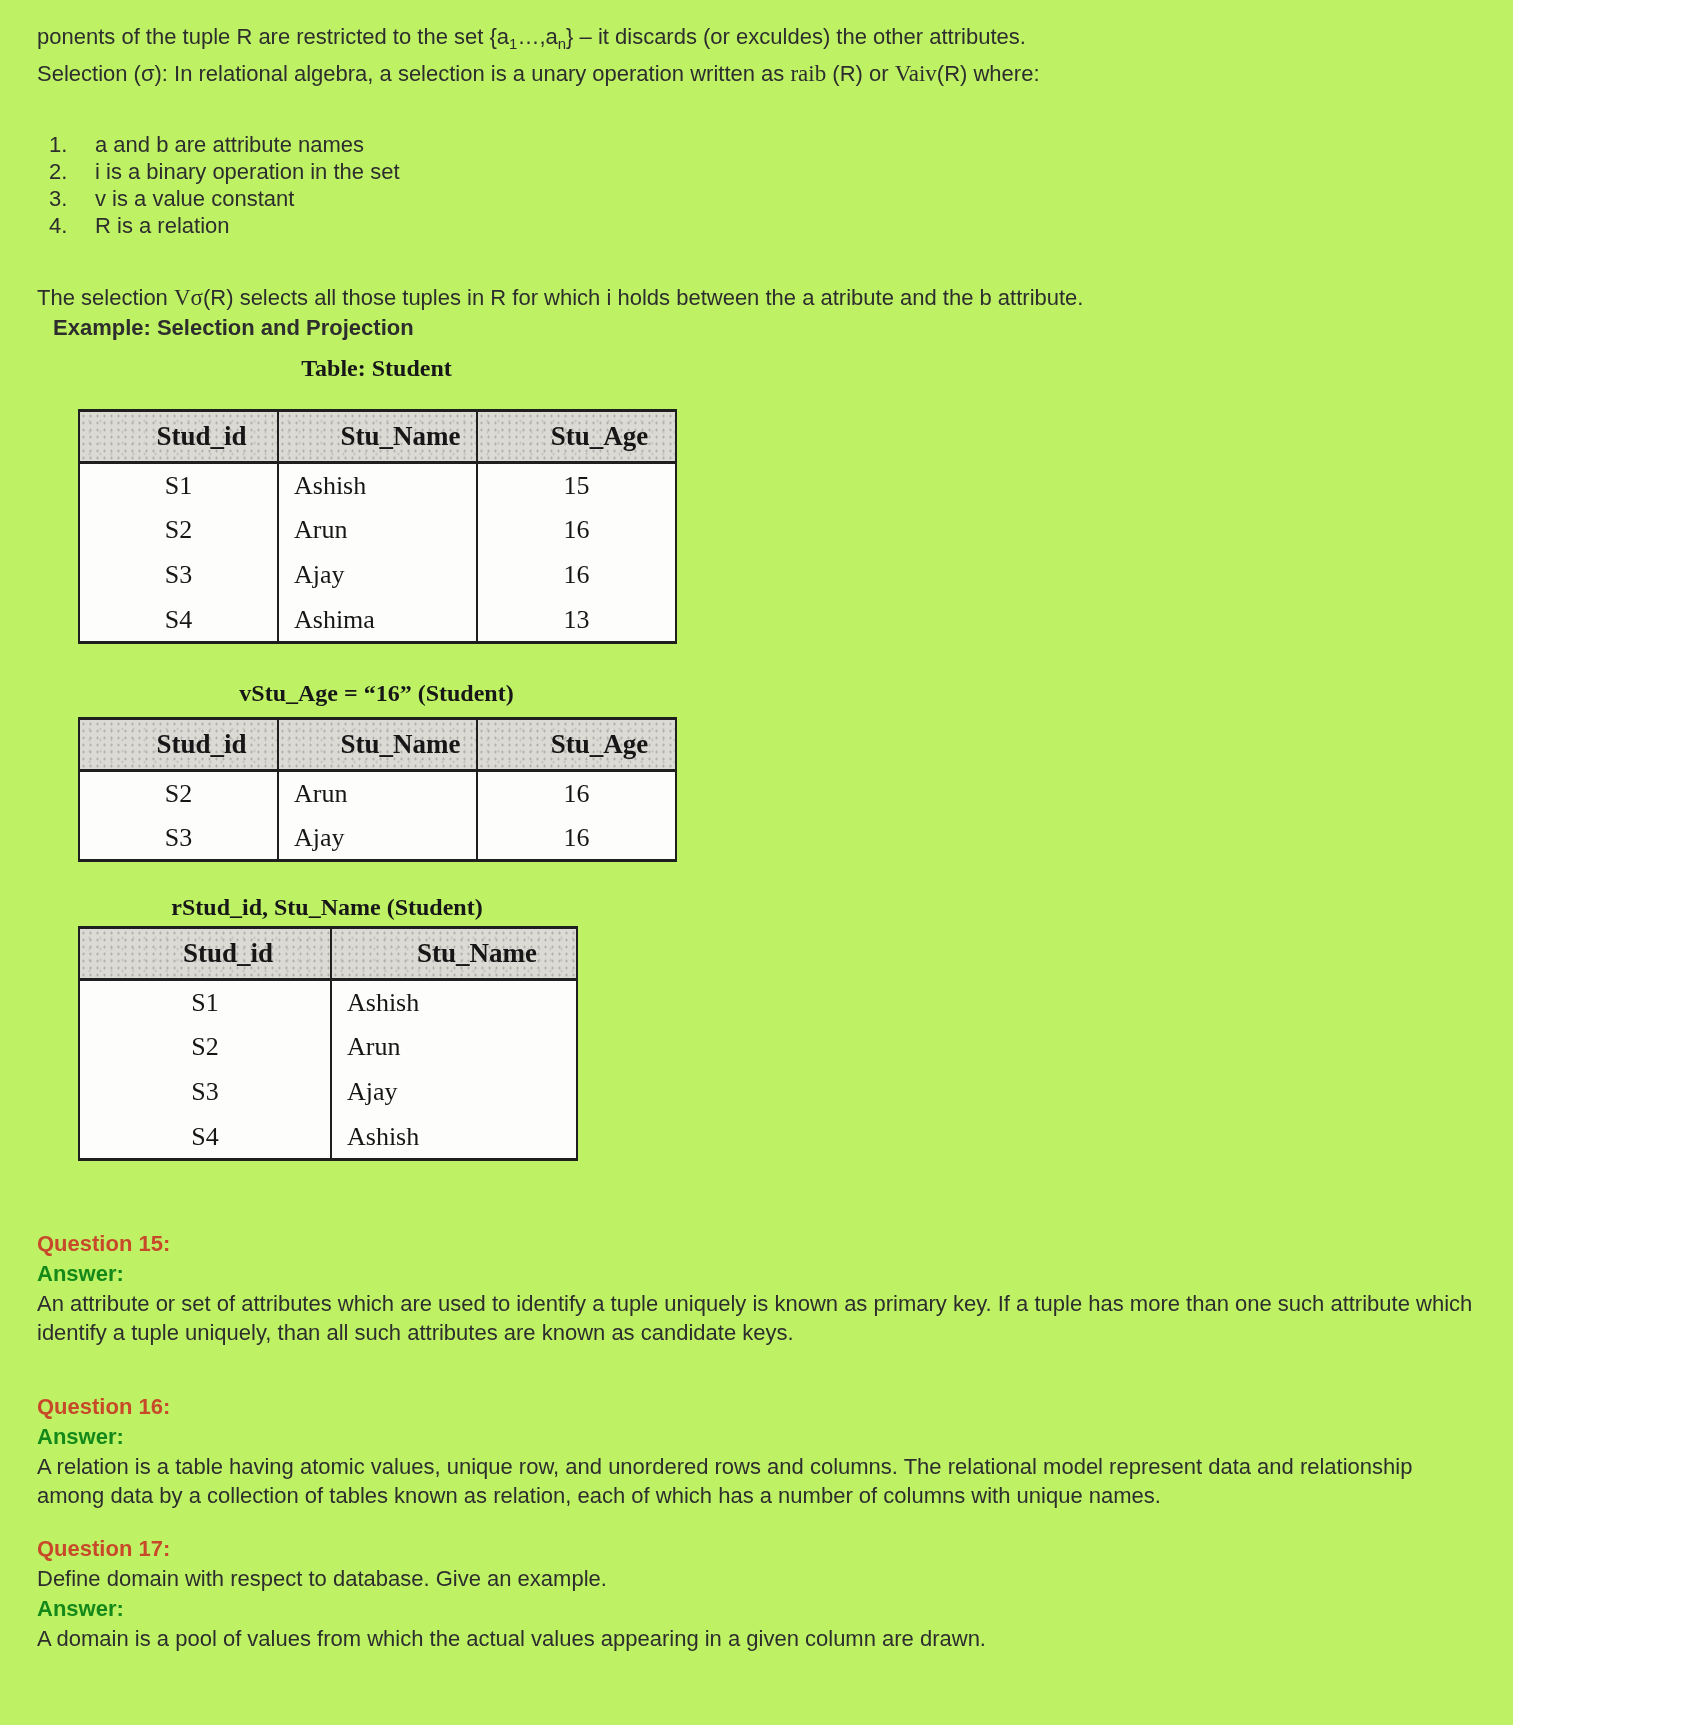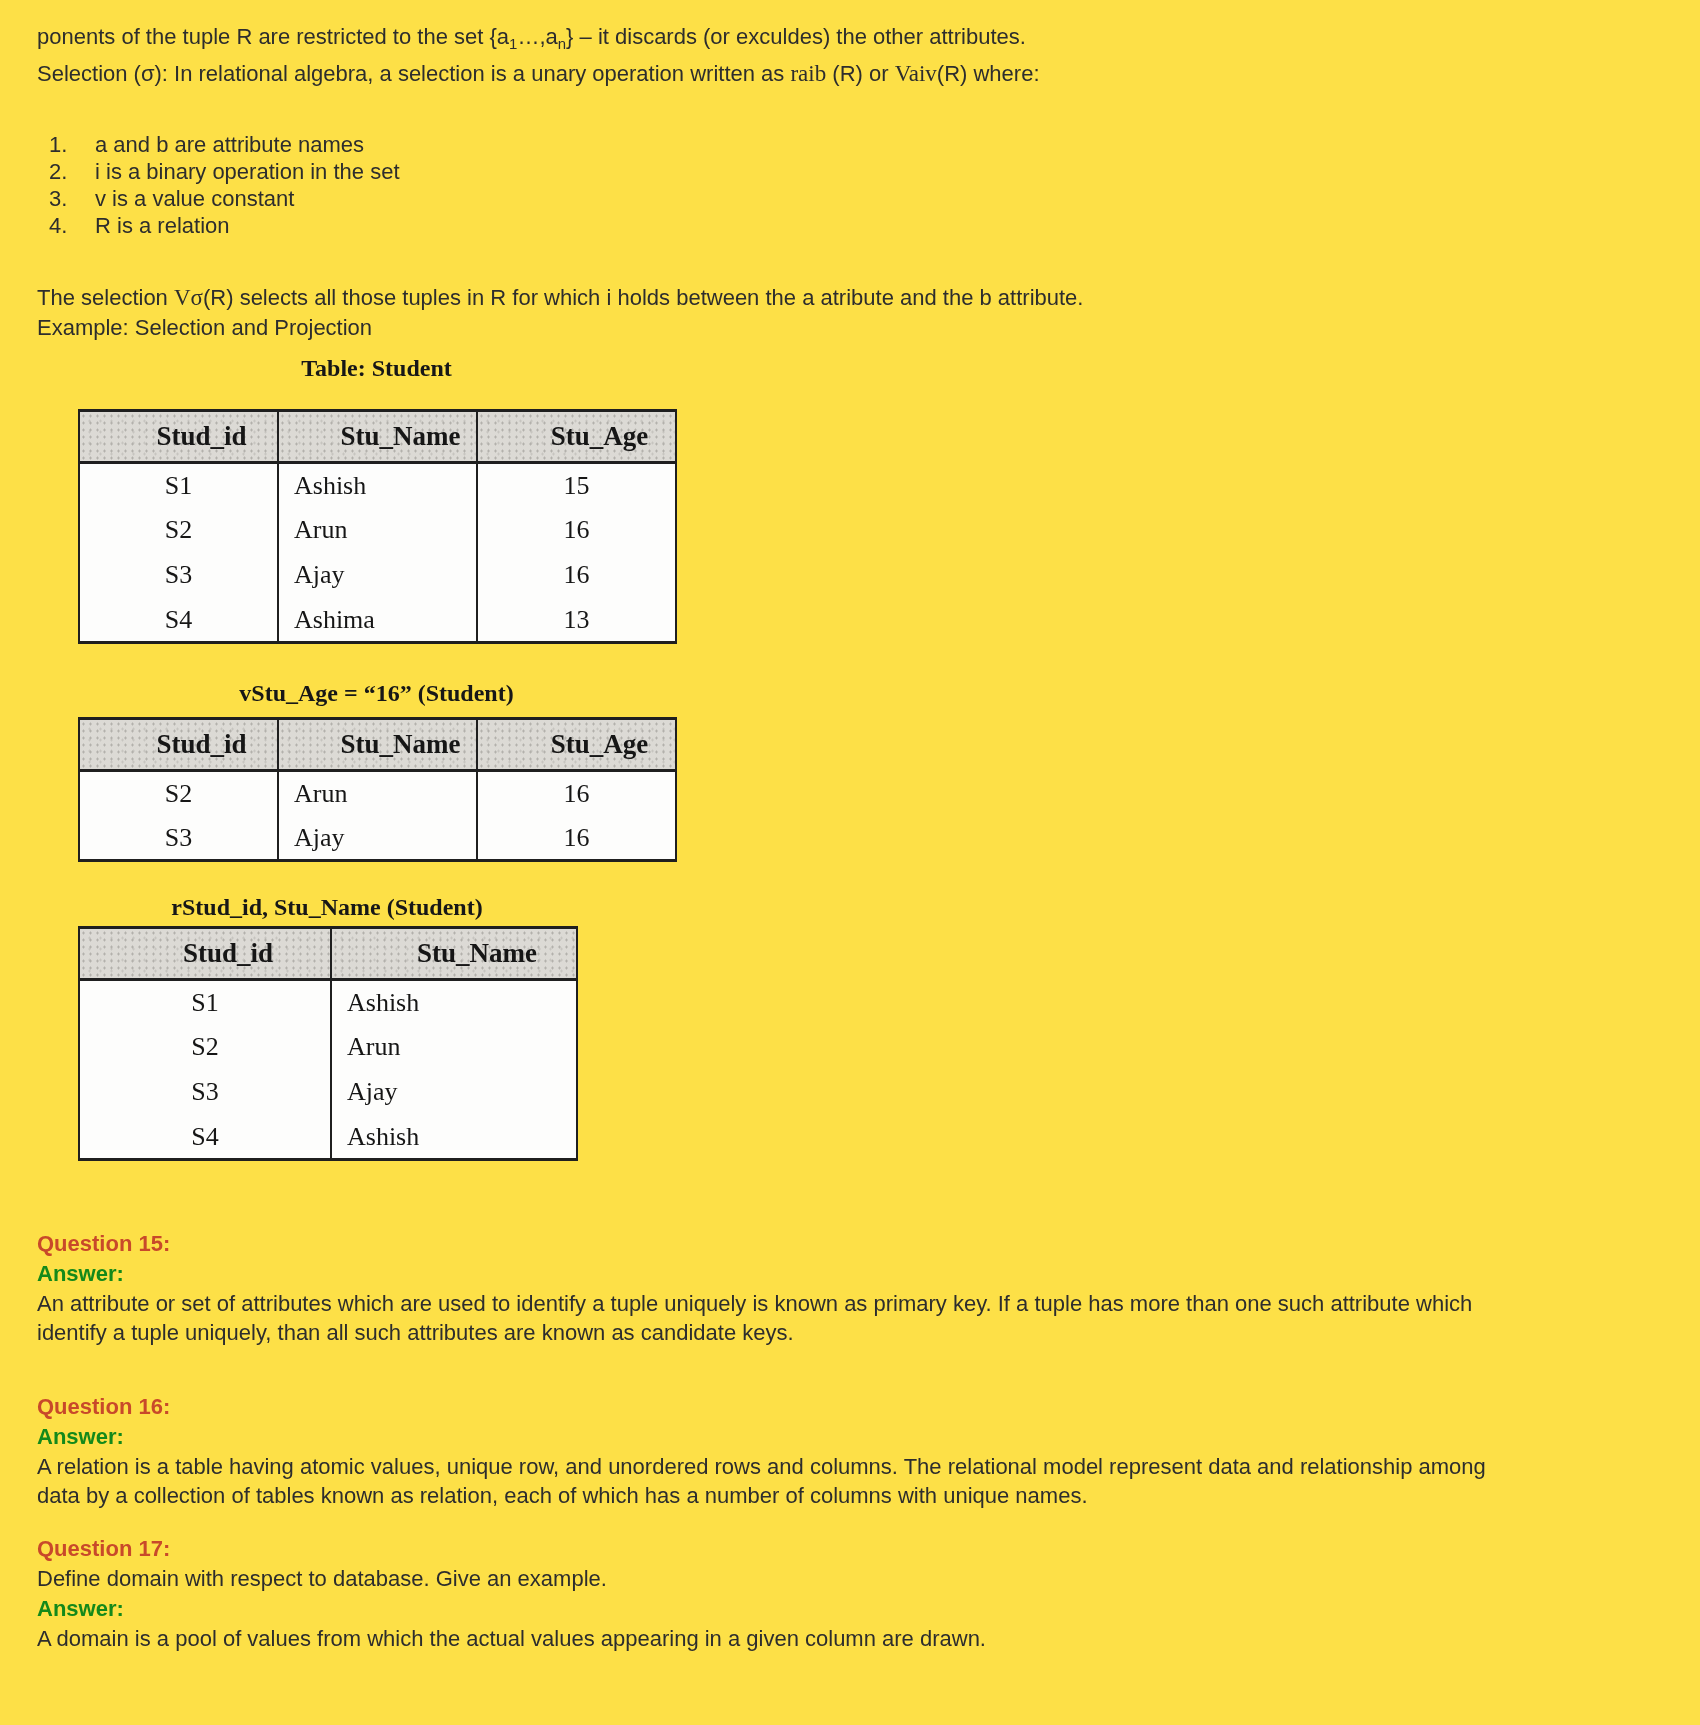--- a/index.html
+++ b/index.html
@@ -1,37 +1,37 @@
 <!DOCTYPE html>
 <html><head>
 <meta charset="utf-8">
 <style>
   * { margin:0; padding:0; box-sizing:border-box; }
   html,body { background:#ffffff; }
   .page {
     position:relative;
-    width:1700px; height:1725px;
-    background:#fde047;
+    width:1513px; height:1725px;
+    background:#bef264;
     overflow:hidden;
     font-family:"Liberation Sans", sans-serif;
     font-size:22px;
     color:#2d2d2d;
   }
   .content { padding:22px 40px 0 37px; }
 
   .para-line { line-height:30px; white-space:nowrap; }
   .serif-op { font-family:"Liberation Serif", serif; font-size:23px; }
   sub.var-sub { font-size:0.68em; }
 
   .olist { margin:42px 0 0 12px; }
   .olist-row { display:flex; line-height:27px; }
   .olist-num { width:46px; flex:0 0 46px; }
 
   .selection-note { margin-top:44px; line-height:30px; }
-  .example-heading { font-weight:normal; line-height:30px; }
+  .example-heading { font-weight:bold; line-height:30px;margin-left:16px; }
 
   
   .tables-block { margin-left:41px; }
   .scan-caption {
     font-family:"Liberation Serif", serif;
     font-weight:bold;
     font-size:24px;
     color:#171717;
     text-align:center;
     line-height:34px;

